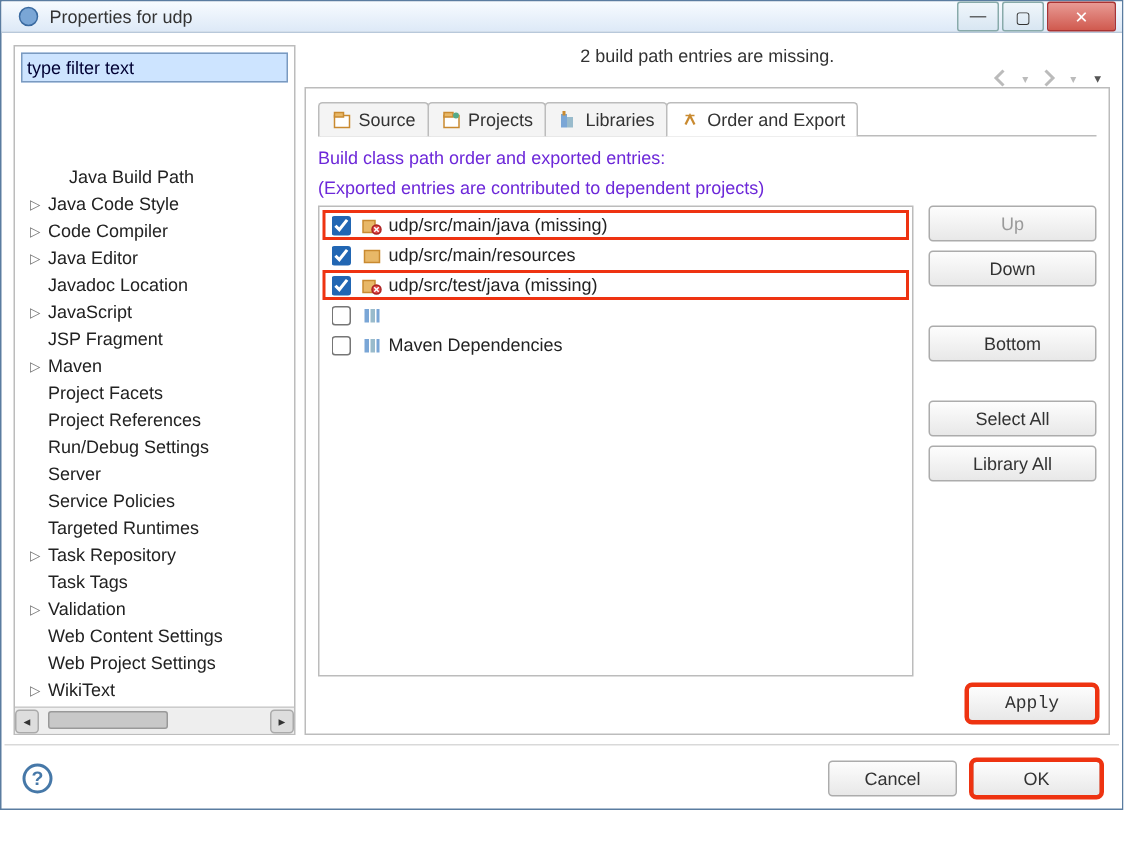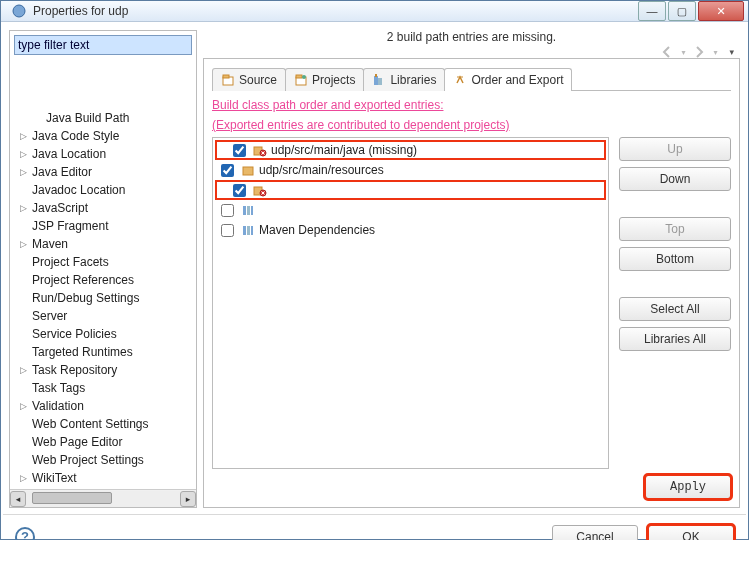--- a/index.html
+++ b/index.html
@@ -30,28 +30,28 @@
   .right { flex:1; margin:6px 6px 6px 2px; display:flex; flex-direction:column; }
   .warnbar { height:28px; display:flex; align-items:center; padding:0 6px; color:#333;flex-direction:column;}
   .warnbar .warn-icon { width:16px; height:16px; margin-right:6px;}
   .warnbar .navbtns { margin-left:auto; display:flex; gap:6px; align-items:center;}
   .navbtn { width:16px; height:16px; color:#888;}
   .panel { flex:1; border:1px solid #bcbcbc; display:flex; flex-direction:column; padding:8px;}
   .tabs { display:flex; height:24px; border-bottom:1px solid #bcbcbc; margin-bottom:6px;}
   .tab { border:1px solid #bcbcbc; border-bottom:none; background:#f4f4f4; padding:2px 8px; margin-right:-1px; display:flex; align-items:center; gap:4px; color:#333; border-radius:3px 3px 0 0; position:relative; top:1px;}
   .tab.active { background:#fff; z-index:2;}
   .tab .ticon { width:14px; height:14px;}
-  .desc { color:#ec4899; line-height:16px; margin-bottom:4px;text-decoration:underline;}
+  .desc { color:#6d28d9; line-height:16px; margin-bottom:4px;}
   .mainrow { flex:1; display:flex; gap:10px;}
   .listbox { flex:1; border:1px solid #bcbcbc; padding:2px; background:#fff;}
   .entry { height:20px; display:flex; align-items:center; gap:4px; padding:0 2px;}
   .entry input[type=checkbox]{ width:13px; height:13px; accent-color:#2166b3;}
   .entry .eicon{ width:14px; height:14px;}
   .entry .etext{ color:#222;}
-  .redbox { border:2px solid #e31; padding:0 12px; }
+  .redbox { border:2px solid #e31; padding:0 0; }
   .sidebtns { width:112px; display:flex; flex-direction:column; gap:6px;}
   .btn { height:24px; border:1px solid #acacac; background:linear-gradient(#fdfdfd,#e8e8e8); border-radius:3px; color:#333; display:flex; align-items:center; justify-content:center; cursor:default;}
   .btn.disabled { color:#9a9a9a; }
   .spacer14{height:14px;}
   .applyrow { display:flex; justify-content:flex-end; margin-top:6px;}
   .footer { height:44px; border-top:1px solid #d9d9d9; display:flex; align-items:center; padding:0 12px; gap:10px;}
   .help-icon { width:20px; height:20px; border:2px solid #4678a8; border-radius:50%; color:#4678a8; display:flex;align-items:center;justify-content:center; font-weight:bold; font-size:13px;}
   .footer .spacer { flex:1;}
   .footer .btn { width:86px;}
   .red-outline { outline:3px solid #e31; outline-offset:-1px;}
@@ -82,21 +82,21 @@
             <div class="tree-item indent sel">
               <span class="arrow"></span>
               <span>Java Build Path</span>
             </div>
             <div class="tree-item">
               <span class="arrow">▷</span>
               <span>Java Code Style</span>
             </div>
             <div class="tree-item">
               <span class="arrow">▷</span>
-              <span>Java Location</span>
+              <span>Code Compiler</span>
             </div>
             <div class="tree-item">
               <span class="arrow">▷</span>
               <span>Java Editor</span>
             </div>
             <div class="tree-item">
               <span class="arrow"></span>
               <span>Javadoc Location</span>
             </div>
             <div class="tree-item">
@@ -143,24 +143,20 @@
               <span class="arrow"></span>
               <span>Task Tags</span>
             </div>
             <div class="tree-item">
               <span class="arrow">▷</span>
               <span>Validation</span>
             </div>
             <div class="tree-item">
               <span class="arrow"></span>
               <span>Web Content Settings</span>
-            </div>
-            <div class="tree-item">
-              <span class="arrow"></span>
-              <span>Web Page Editor</span>
             </div>
             <div class="tree-item">
               <span class="arrow"></span>
               <span>Web Project Settings</span>
             </div>
             <div class="tree-item">
               <span class="arrow">▷</span>
               <span>WikiText</span>
             </div>
           </div>
@@ -249,20 +245,21 @@
                   <span class="etext">udp/src/main/resources</span>
                 </div>
                 <div class="entry redbox">
                   <input type="checkbox" checked="" style="">
                   <span class="eicon"><svg viewBox="0 0 14 14">
                       <rect x="1" y="4" width="8" height="8" fill="#e8b868" stroke="#c98a30"></rect>
                       <circle cx="10" cy="10" r="3" fill="#d44" stroke="#a22"></circle>
                       <line x1="8.5" y1="8.5" x2="11.5" y2="11.5" stroke="#fff"></line>
                       <line x1="11.5" y1="8.5" x2="8.5" y2="11.5" stroke="#fff"></line>
                     </svg></span>
+                  <span class="etext">udp/src/test/java (missing)</span>
                 </div>
                 <div class="entry">
                   <input type="checkbox" style="">
                   <span class="eicon"><svg viewBox="0 0 14 14">
                       <rect x="2" y="3" width="3" height="9" fill="#7aa6d6"></rect>
                       <rect x="6" y="3" width="3" height="9" fill="#9bc"></rect>
                       <rect x="10" y="3" width="2" height="9" fill="#7aa6d6"></rect>
                     </svg></span>
                 </div>
                 <div class="entry">
@@ -272,25 +269,24 @@
                       <rect x="6" y="3" width="3" height="9" fill="#9bc"></rect>
                       <rect x="10" y="3" width="2" height="9" fill="#7aa6d6"></rect>
                     </svg></span>
                   <span class="etext">Maven Dependencies</span>
                 </div>
               </div>
             <div class="sidebtns">
               <div class="btn disabled">Up</div>
               <div class="btn">Down</div>
               <div class="spacer14"></div>
-              <div class="btn disabled">Top</div>
               <div class="btn">Bottom</div>
               <div class="spacer14"></div>
               <div class="btn">Select All</div>
-              <div class="btn">Libraries All</div>
+              <div class="btn">Library All</div>
             </div>
           </div>
           <div class="applyrow">
             <div class="btn red-outline" style="width:86px;font-family:Liberation Mono, monospace;">Apply</div>
           </div>
         </div>
       </div>
     </div>
 
     <div class="footer">

